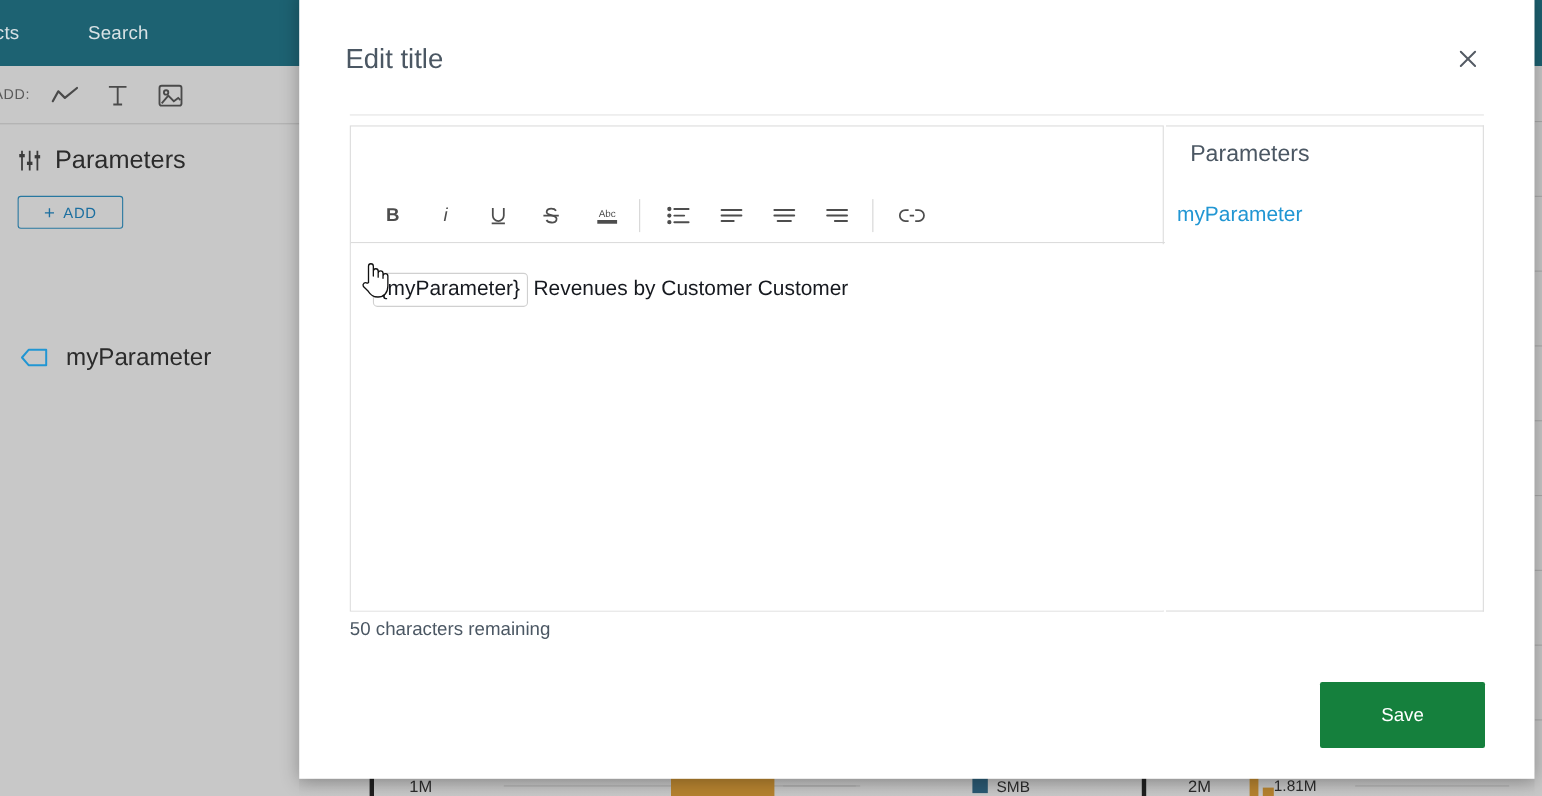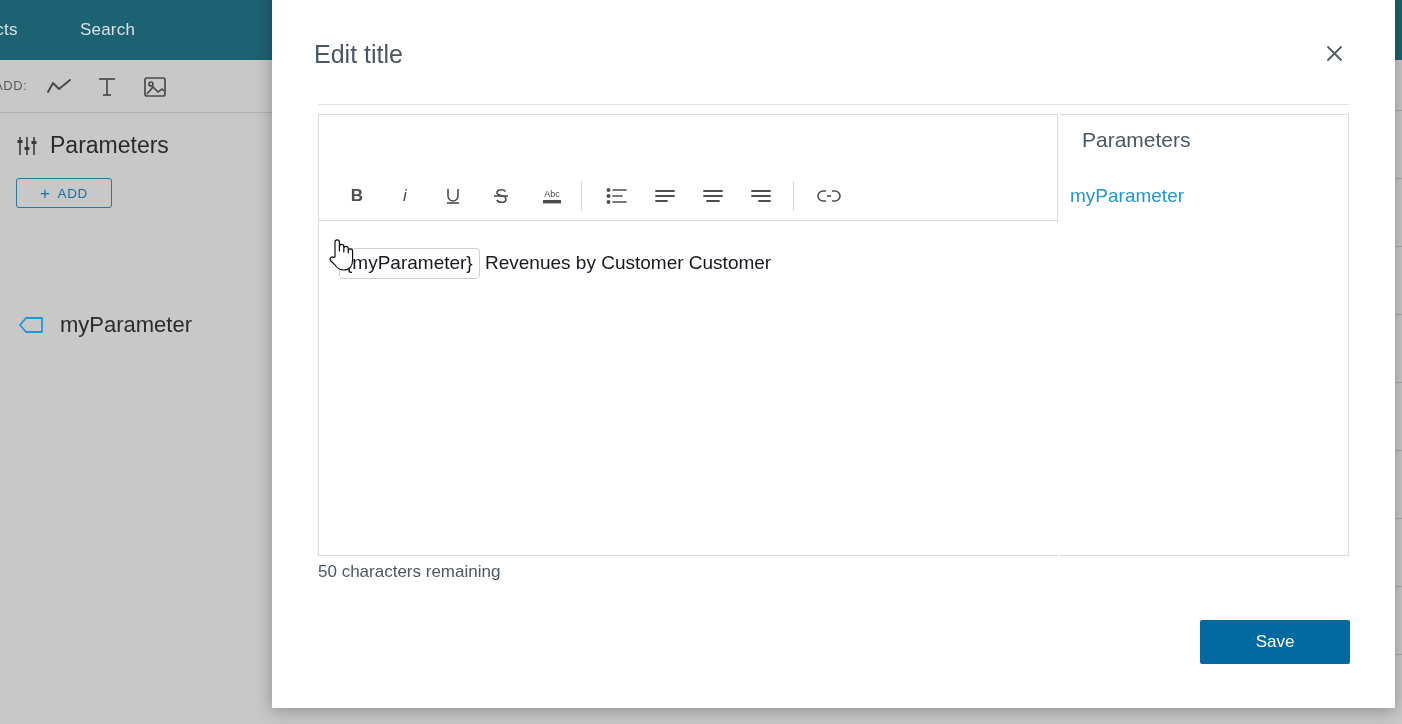--- a/index.html
+++ b/index.html
@@ -209,22 +209,22 @@
 
   #btn-cancel {
     position: absolute; left: 46px; top: 628px;
     width: 148px; height: 44px;
     background: #fff; border: 1px solid #bcbcbc; border-radius: 2px;
     font-family: "Liberation Sans", sans-serif;
     font-size: 17px; color: #4b5763; cursor: pointer;
   }
   #btn-save {
     position: absolute; left: 928px; top: 628px;
-    width: 150px; height: 44px;
-    background: #0369a1; border: none; border-radius: 2px;
+    width: 150px; height: 60px;
+    background: #15803d; border: none; border-radius: 2px;
     font-family: "Liberation Sans", sans-serif;
     font-size: 17px; color: #ffffff; cursor: pointer;
   }
 </style>
 </head>
 <body>
 
 <div id="app-bg">
 
   <div id="topnav">
@@ -280,20 +280,35 @@
     <div id="param-item">
       <span class="tag-icon">
         <svg width="26" height="18" viewBox="0 0 26 18" fill="none" stroke="currentColor" stroke-width="1.8" stroke-linejoin="round">
           <polygon points="8,2 24,2 24,16 8,16 2,9"></polygon>
         </svg>
       </span>
       <span id="param-item-label">myParameter</span>
     </div>
   </div>
 
+  <div id="bg-chart">
+    <div class="axis-tick" style="left:64px;"></div>
+    <div class="axis-text" style="left:100px;">1M</div>
+    <div class="grid-line" style="left:186px; width:320px; bottom:9px;"></div>
+    <div class="bar-seg" style="left:338px; width:94px; height:22px;"></div>
+    <div class="grid-line" style="left:440px; width:70px; bottom:9px;"></div>
+    <div class="legend-swatch" style="left:612px;"></div>
+    <div class="legend-text" style="left:634px;">SMB</div>
+    <div class="axis-tick" style="left:766px;"></div>
+    <div class="axis-text" style="left:808px;">2M</div>
+    <div class="bar-seg" style="left:864px; width:8px; height:22px;"></div>
+    <div class="bar-seg" style="left:876px; width:10px; height:8px;"></div>
+    <div class="axis-text" style="left:886px; bottom:2px; font-size:14px;">1.81M</div>
+    <div class="grid-line" style="left:960px; width:140px; bottom:9px;"></div>
+  </div>
 
   <div id="right-sliver">
     <div class="rs-row" style="top:50px;"></div>
     <div class="rs-row" style="top:118px;"></div>
     <div class="rs-row" style="top:186px;"></div>
     <div class="rs-row" style="top:254px;"></div>
     <div class="rs-row" style="top:322px;"></div>
     <div class="rs-row" style="top:390px;"></div>
     <div class="rs-row" style="top:458px;"></div>
     <div class="rs-row" style="top:526px;"></div>

